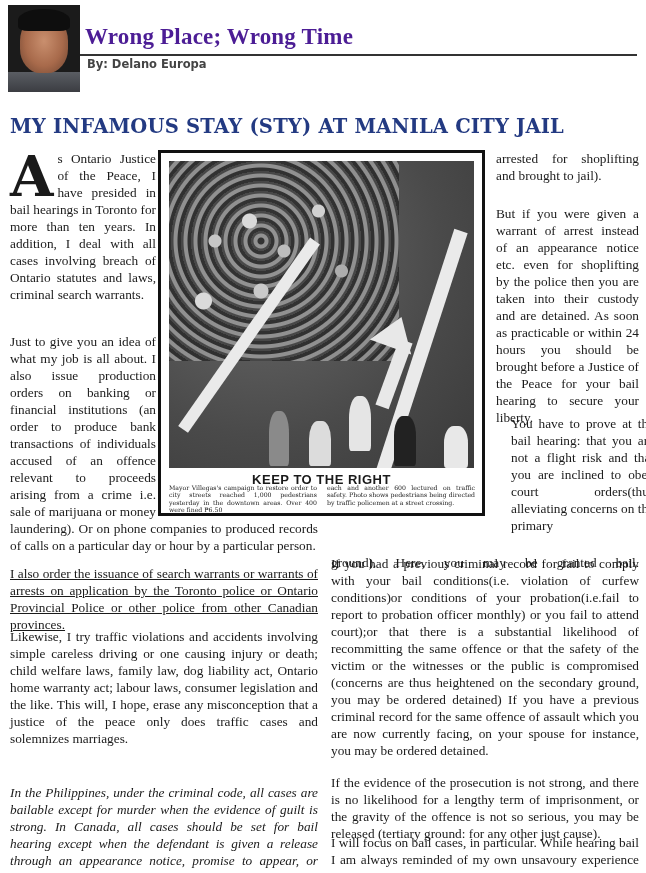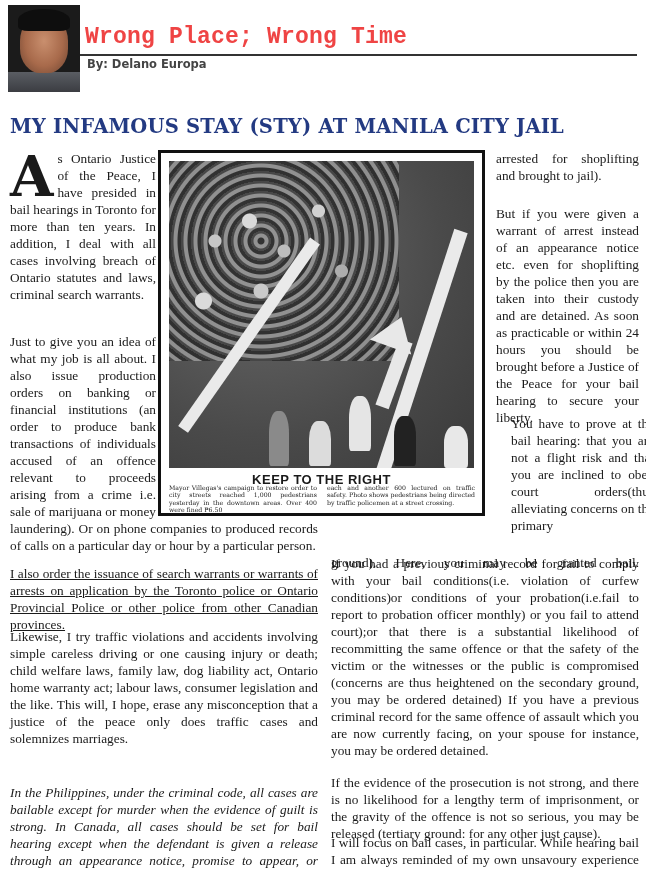--- a/index.html
+++ b/index.html
@@ -8,22 +8,22 @@
 
   
   .author-photo { position: absolute; left: 8px; top: 5px; width: 72px; height: 87px;
                   background: #1b1b1b; overflow: hidden; }
   .author-photo .face { position: absolute; left: 12px; top: 10px; width: 48px; height: 58px;
                         border-radius: 45% 45% 42% 42%; background: radial-gradient(ellipse at 50% 45%, #c98f6e 0%, #a86a4b 55%, #6b4330 100%); }
   .author-photo .hair { position: absolute; left: 10px; top: 4px; width: 52px; height: 22px;
                         border-radius: 50% 50% 20% 20%; background: #0e0e0e; }
   .author-photo .shirt { position: absolute; left: 0; bottom: 0; width: 72px; height: 20px;
                          background: linear-gradient(#5a5d63, #3b3d42); }
-  .column-title { position: absolute; left: 85px; top: 24px; font-family: Liberation Mono, monospace;
-                  font-weight: bold; font-size: 23px; color: #ef4444; letter-spacing: 0.2px; white-space: nowrap; }
+  .column-title { position: absolute; left: 85px; top: 24px; font-family: Liberation Serif, serif;
+                  font-weight: bold; font-size: 23px; color: #4c1d95; letter-spacing: 0.2px; white-space: nowrap; }
   .title-rule { position: absolute; left: 80px; top: 54px; width: 557px; height: 2px; background: #333; }
   .byline { position: absolute; left: 87px; top: 57px; font-family: "DejaVu Sans", sans-serif;
             font-size: 11.5px; color: #444; white-space: nowrap; font-weight: bold; }
 
   .headline { position: absolute; left: 10px; top: 113px; font-family: "DejaVu Serif", serif;
               font-weight: bold; font-size: 21px; color: #233a82; white-space: nowrap;
               transform: scaleX(0.93); transform-origin: left; letter-spacing: 0.2px; }
 
   
   .txt { position: absolute; font-size: 13.3px; line-height: 17px; text-align: justify; margin: 0; }

